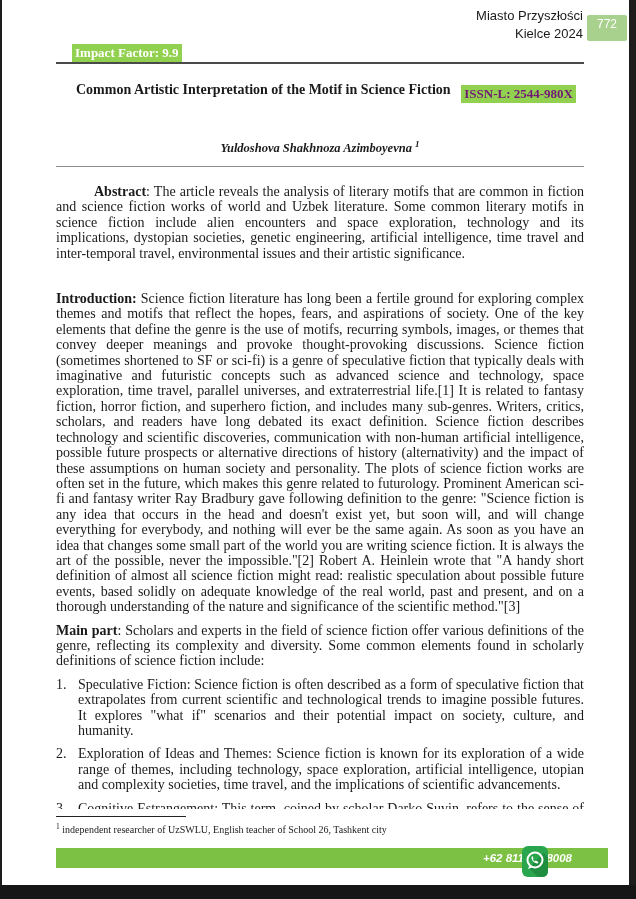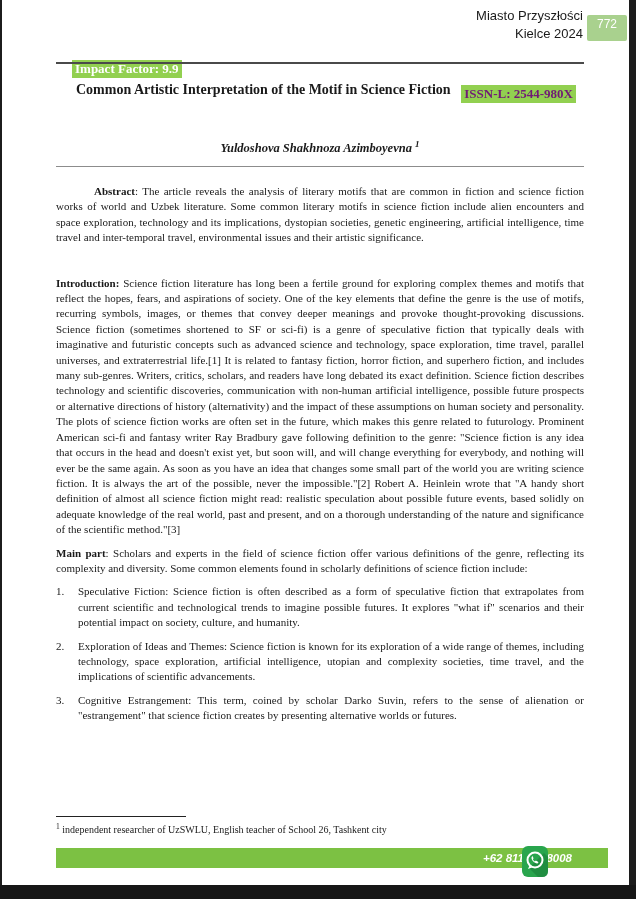--- a/index.html
+++ b/index.html
@@ -24,21 +24,21 @@
     font-size:13px;line-height:18px;color:#1a1a1a;
   }
   .page-tab{
     position:absolute;top:15px;right:9px;width:40px;height:26px;
     background:#a9d18e;border-radius:2px;
     color:#ffffff;font-family:"Liberation Sans", sans-serif;
     font-size:12px;line-height:19px;text-align:center;
   }
   .factor-row{position:absolute;top:44px;left:56px;right:52px;height:18px;}
   .impact{
-    position:absolute;left:16px;top:16px;
+    position:absolute;left:16px;top:0;
     background:#92d050;color:#ffffff;
     font-weight:bold;font-size:13px;line-height:18px;padding:0 3px;
   }
   .issn{
     position:absolute;right:8px;top:0;
     background:#92d050;color:#701a75;
     font-weight:bold;font-size:13px;line-height:18px;padding:0 3px;margin-top:41px;
   }
   .rule-top{position:absolute;top:62px;left:56px;right:52px;height:2px;background:#4a4a4a;}
 
@@ -49,21 +49,21 @@
   .author{
     position:absolute;top:139px;left:76px;right:72px;
     text-align:center;font-weight:bold;font-style:italic;font-size:12.5px;
   }
   .author sup{font-size:9px;}
   .rule-author{position:absolute;top:166px;left:56px;right:52px;height:1px;background:#8c8c8c;}
 
   
   .body-col{
     position:absolute;top:184px;left:56px;right:52px;bottom:90px;
-    font-size:11px;line-height:15.4px;text-align:justify;
+    font-size:14px;line-height:15.4px;text-align:justify;
     overflow:hidden;
   }
   .para{margin:0 0 8px 0;}
   .indent{text-indent:38px;}
   .gap{height:22px;}
   .olist{margin:0;}
   .oli{display:flex;margin:0 0 8px 0;}
   .oli .num{flex:0 0 14px;}
   .oli .li-gap{flex:0 0 8px;}
   .oli .li-text{flex:1;text-align:justify;}

